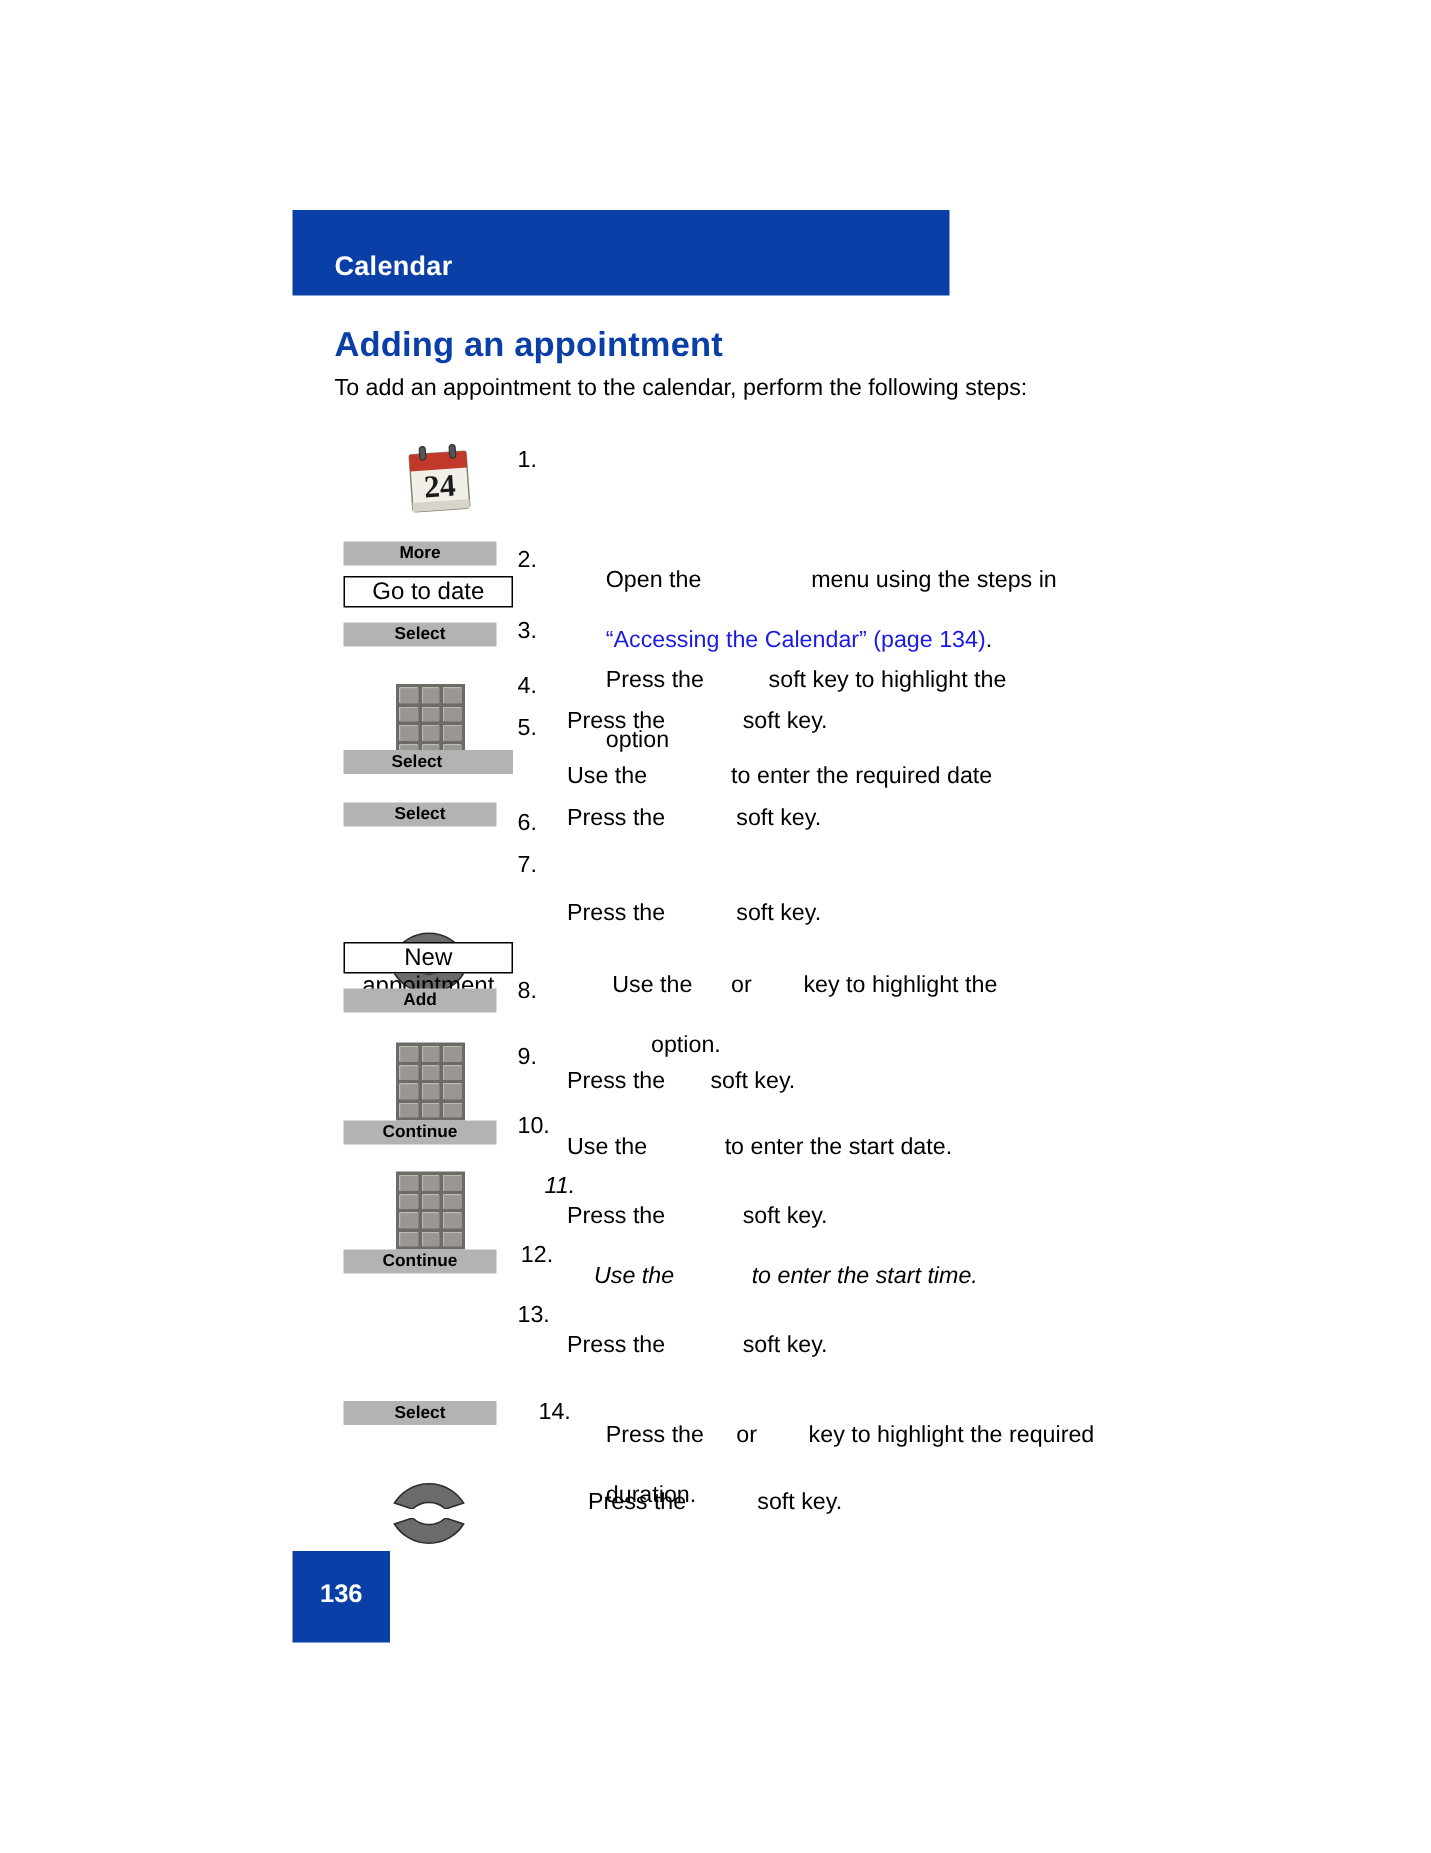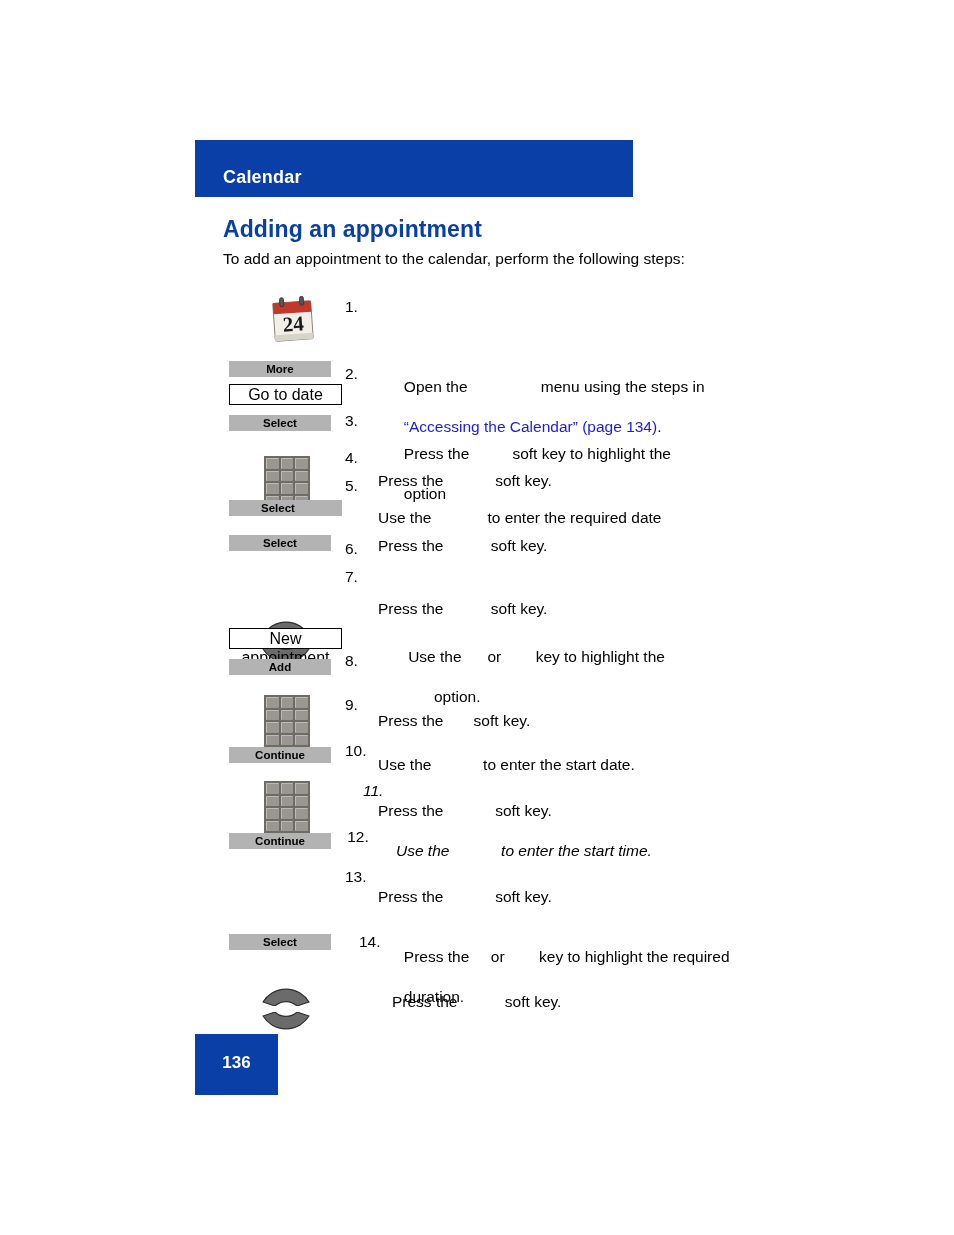--- a/index.html
+++ b/index.html
@@ -138,21 +138,21 @@
     display: block;
     margin-left: 33px;
   }
   .xref { color: #1a1ae6; margin-top: 28px; }
 
   
   .page-number-box {
     position: absolute;
     left: 195px;
     top: 1034px;
-    width: 83px;
+    width: 65px;
     height: 61px;
     background: #0a3fa8;
   }
   .page-number-box span {
     position: absolute;
     left: 0;
     right: 0;
     top: 19px;
     text-align: center;
     color: #ffffff;

